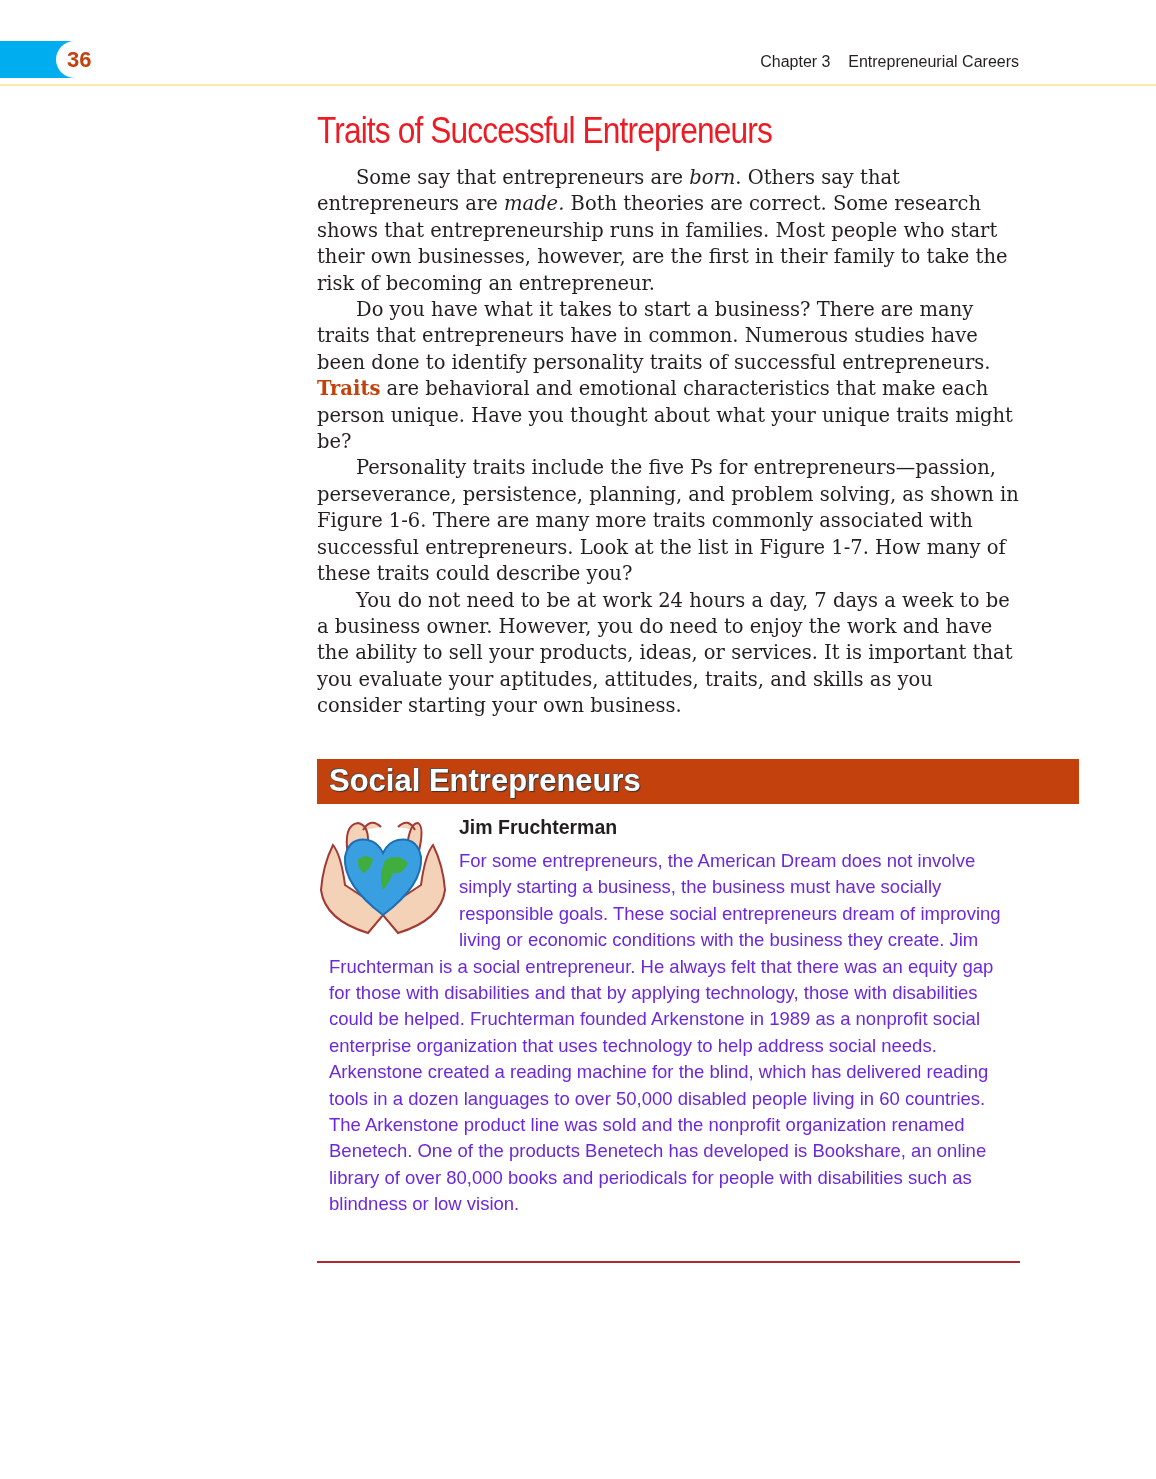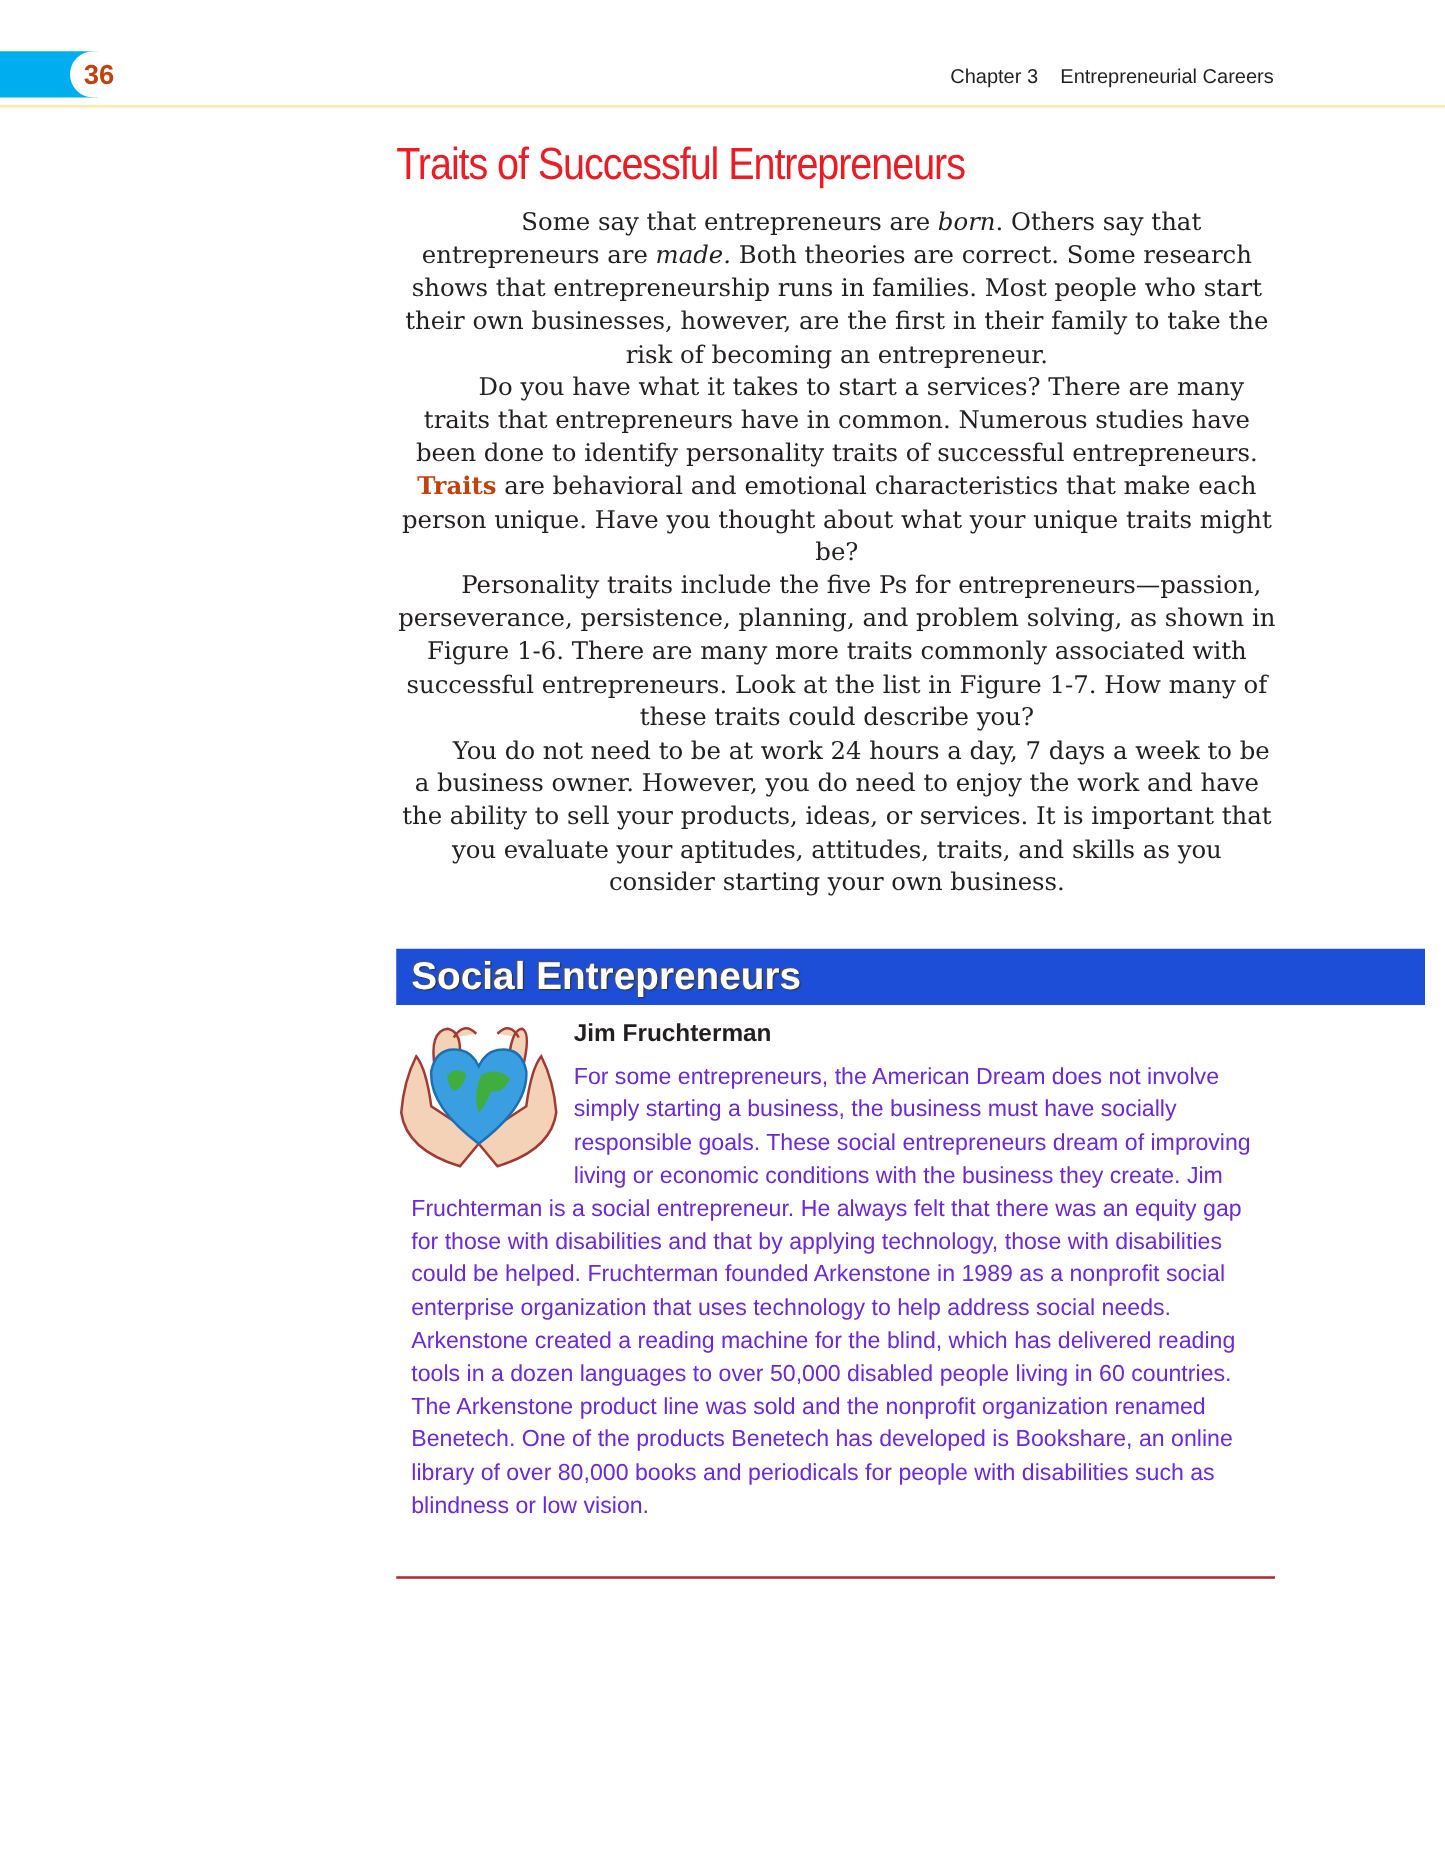--- a/index.html
+++ b/index.html
@@ -4,44 +4,44 @@
 <style>
   html, body { margin:0; padding:0; background:#fff; }
   body { width:1156px; height:1479px; position:relative; overflow:hidden; }
   .header-tab { position:absolute; left:0; top:41px; width:78px; height:37px; background:#00aeef; }
   .page-num-bubble { position:absolute; left:56px; top:41px; width:60px; height:37px; background:#fff; border-radius:19px 0 0 19px; }
   .page-num { position:absolute; left:67px; top:47px; font-family:"Liberation Sans", sans-serif; font-weight:bold; font-size:22px; color:#c2410c; }
   .chapter { position:absolute; right:137px; top:53px; font-family:"Liberation Sans", sans-serif; font-size:16px; color:#231f20; white-space:pre; }
   .header-rule { position:absolute; left:0; right:0; top:84px; height:2px; background:#fde9a8; }
   .title { position:absolute; left:317px; top:110px; font-family:"Liberation Sans", sans-serif; font-size:36px; color:#ed1c24; letter-spacing:-1px; transform:scaleX(0.88); transform-origin:left; white-space:nowrap; }
   .body { position:absolute; left:317px; top:165px; width:705px; font-family:"DejaVu Serif", serif; font-size:19.5px; line-height:26.4px; color:#231f20; }
-  .body p { margin:0; text-indent:39px;text-align:center; }
+  .body p { margin:0; text-indent:39px; }
   .term { color:#c2410c; font-weight:bold; }
-  .feature-bar { position:absolute; left:317px; top:759px; width:823px; height:45px; background:#1d4ed8; }
+  .feature-bar { position:absolute; left:317px; top:759px; width:762px; height:45px; background:#c2410c; }
   .feature-title { position:absolute; left:12px; top:4px; font-family:"Liberation Sans", sans-serif; font-weight:bold; font-size:31px; color:#fff; text-shadow:1px 1px 1px #333, -1px -1px 0 #555; }
   .icon { position:absolute; left:313px; top:815px; width:140px; height:120px; }
   .feature-name { position:absolute; left:459px; top:816px; font-family:"Liberation Sans", sans-serif; font-weight:bold; font-size:19.5px; color:#231f20;text-align:right; }
   .feature-body { position:absolute; left:329px; top:848px; width:690px; font-family:"Liberation Sans", sans-serif; font-size:18.5px; line-height:26.4px; color:#6d28d9; }
   .float-spacer { float:left; width:130px; height:105px; }
   .bottom-rule { position:absolute; left:317px; top:1261px; width:703px; height:2px; background:#b0272d; }
 </style>
 </head>
 <body>
 
 <div class="header-tab"></div>
 <div class="page-num-bubble"></div>
 <div class="page-num">36</div>
 <div class="chapter">Chapter 3    Entrepreneurial Careers</div>
 <div class="header-rule"></div>
 
 <div class="title">Traits of Successful Entrepreneurs</div>
 
 <div class="body">
   <p><span>Some say that entrepreneurs are </span><i>born</i><span>. Others say that entrepreneurs are </span><i>made.</i><span> Both theories are correct. Some research shows that entrepreneurship runs in families. Most people who start their own businesses, however, are the first in their family to take the risk of becoming an entrepreneur.</span></p>
-  <p><span>Do you have what it takes to start a services? There are many traits that entrepreneurs have in common. Numerous studies have been done to identify personality traits of successful entrepreneurs. </span><span class="term">Traits</span><span> are behavioral and emotional characteristics that make each person unique. Have you thought about what your unique traits might be?</span></p>
+  <p><span>Do you have what it takes to start a business? There are many traits that entrepreneurs have in common. Numerous studies have been done to identify personality traits of successful entrepreneurs. </span><span class="term">Traits</span><span> are behavioral and emotional characteristics that make each person unique. Have you thought about what your unique traits might be?</span></p>
   <p>Personality traits include the five Ps for entrepreneurs—passion, perseverance, persistence, planning, and problem solving, as shown in Figure 1-6. There are many more traits commonly associated with successful entrepreneurs. Look at the list in Figure 1-7. How many of these traits could describe you?</p>
   <p>You do not need to be at work 24 hours a day, 7 days a week to be a business owner. However, you do need to enjoy the work and have the ability to sell your products, ideas, or services. It is important that you evaluate your aptitudes, attitudes, traits, and skills as you consider starting your own business.</p>
 </div>
 
 <div class="feature-bar">
   <div class="feature-title">Social Entrepreneurs</div>
 </div>
 
 <svg class="icon" viewBox="0 0 140 120">
   <path d="M20 30 Q10 50 8 75 Q12 105 55 118 L70 100 L85 118 Q128 105 132 75 Q130 50 120 30 Q112 40 108 70 L70 95 L32 70 Q28 40 20 30 Z" fill="#f3d2b8" stroke="#a23a33" stroke-width="2"></path>

